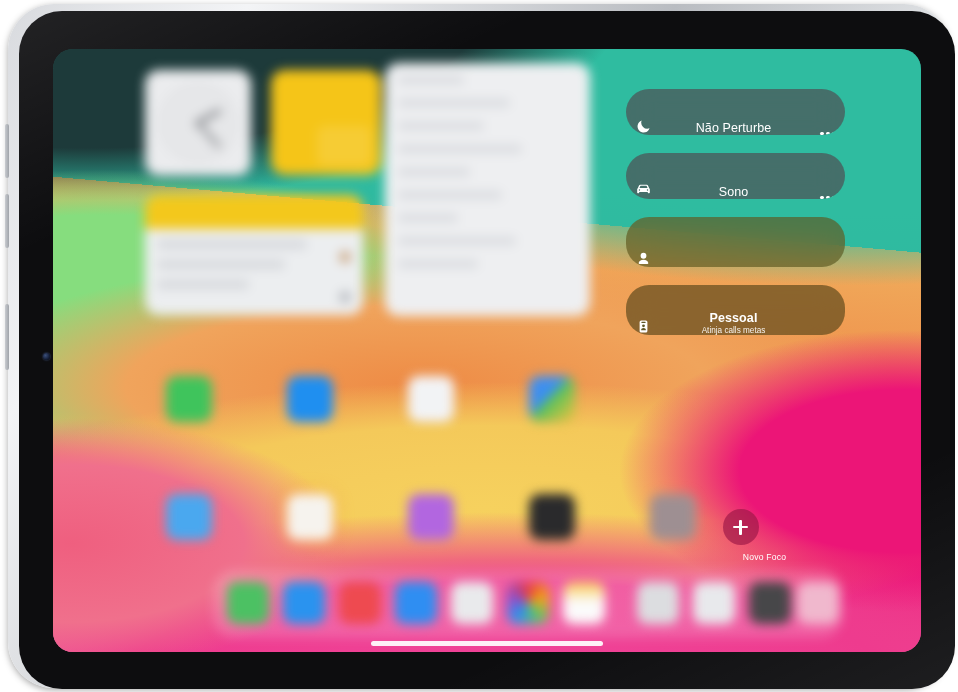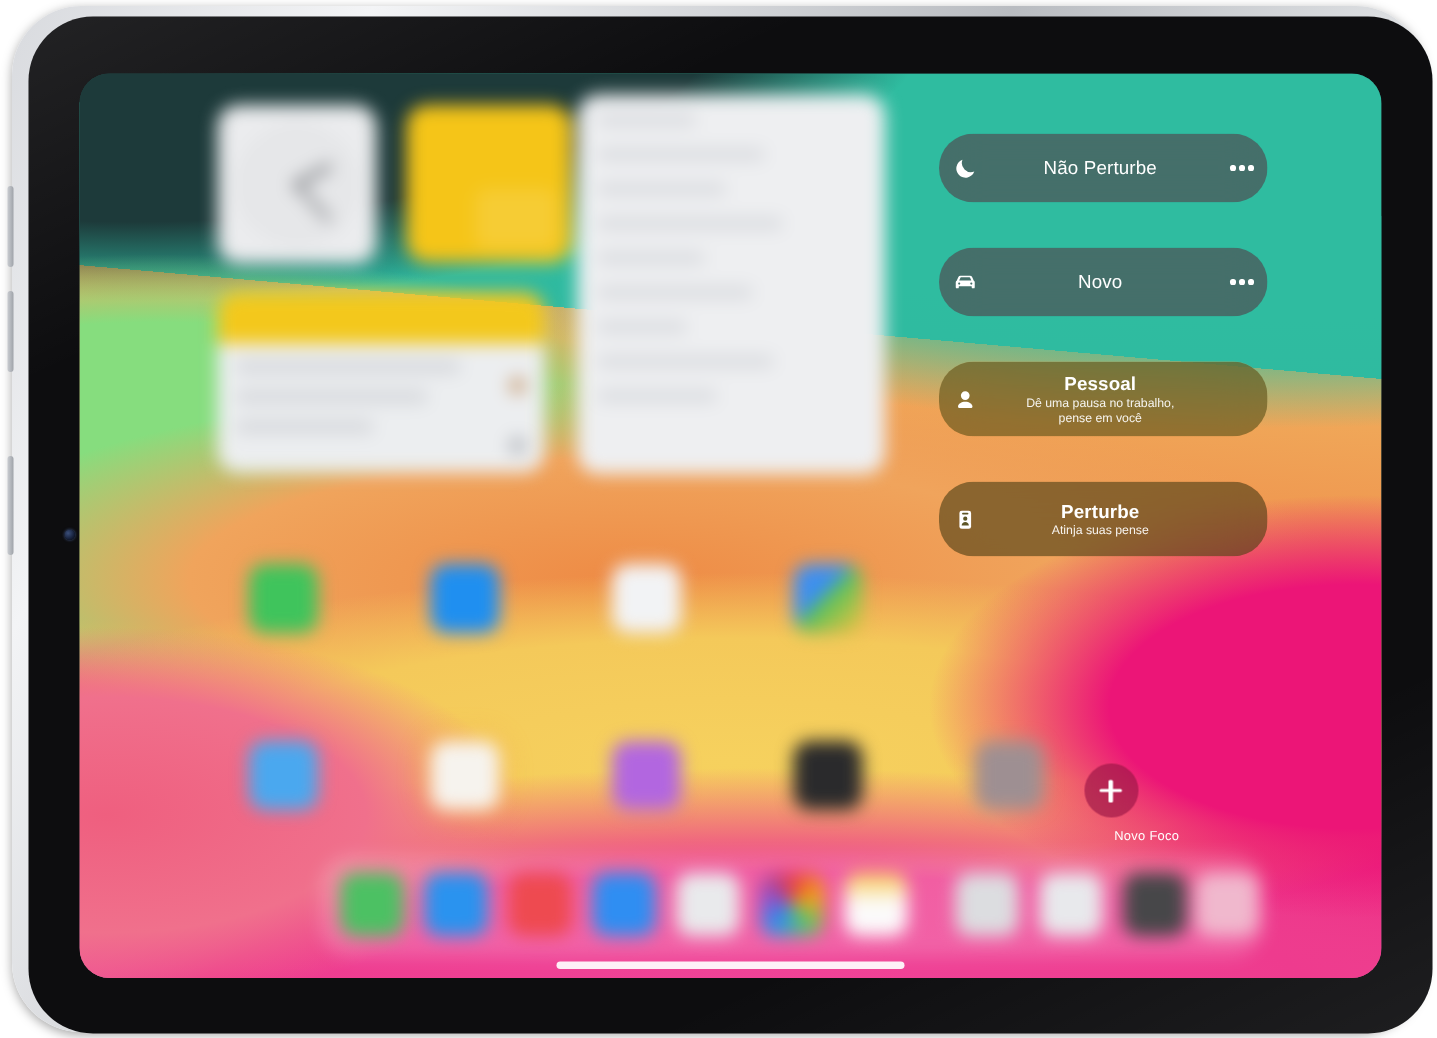--- a/index.html
+++ b/index.html
@@ -164,24 +164,24 @@
   
   #focus-panel {
     position: absolute;
     left: 573px; top: 40px;
     width: 229px;
   }
   .focus-card {
     position: relative;
     width: 219px;
     height: 46px;
-    margin-bottom: 30px;
+    margin-bottom: 18px;
     border-radius: 23px;
     display: flex;
-    align-items: center;
+    align-items: flex-end;
     backdrop-filter: blur(14px);
     overflow: hidden;
   }
   .focus-card.tall { height: 50px; }
   .fc-tint { position: absolute; inset: 0; }
   .fc-grey  { background: rgba(78,78,82,.70); }
   .fc-olive { background: rgba(96,80,22,.62); }
   .fc-dark  { background: rgba(72,60,18,.60); }
   .fc-icon {
     position: relative;
@@ -344,62 +344,57 @@
 
 
       <div class="focus-card">
         <div class="fc-tint fc-grey"></div>
         <div class="fc-icon">
           <svg width="19" height="19" viewBox="0 0 24 24">
               <path fill="currentColor" d="M6.2 7.2A2 2 0 0 1 8 6h8a2 2 0 0 1 1.8 1.2l1.4 3.1c.5.2.8.7.8 1.3v4.1a1 1 0 0 1-1 1h-.6a1 1 0 0 1-1-1V15H6.6v.7a1 1 0 0 1-1 1H5a1 1 0 0 1-1-1v-4.1c0-.6.3-1.1.8-1.3zM8 7.6l-1.1 2.6h10.2L16 7.6a.6.6 0 0 0-.5-.3h-7a.6.6 0 0 0-.5.3zM6.9 11.8a.9.9 0 1 0 0 1.8.9.9 0 0 0 0-1.8zm10.2 0a.9.9 0 1 0 0 1.8.9.9 0 0 0 0-1.8z"></path>
             </svg>
         </div>
         <div class="fc-text">
-          <div class="fc-title">Novo</div>
+          <div class="fc-title">Sono</div>
         </div>
         <div class="fc-more">
             <i></i>
             <i></i>
             <i></i>
           </div>
       </div>
 
 
       <div class="focus-card tall">
         <div class="fc-tint fc-olive"></div>
         <div class="fc-icon">
           <svg width="17" height="17" viewBox="0 0 24 24">
               <path fill="currentColor" d="M12 12.2a4.1 4.1 0 1 0 0-8.2 4.1 4.1 0 0 0 0 8.2zm0 1.6c-3.5 0-6.8 2-6.8 4.5 0 .9.7 1.5 1.6 1.5h10.4c.9 0 1.6-.6 1.6-1.5 0-2.5-3.3-4.5-6.8-4.5z"></path>
             </svg>
-        </div>
-        <div class="fc-text">
-          <div class="fc-title bold">Pessoal</div>
-          <div class="fc-sub" style="white-space:pre-line">Dê uma pausa no trabalho,
-pense em você</div>
         </div>
         <div class="fc-more hidden">
             <i></i>
             <i></i>
             <i></i>
           </div>
       </div>
 
       <div class="focus-card tall">
         <div class="fc-tint fc-dark"></div>
         <div class="fc-icon">
           <svg width="17" height="17" viewBox="0 0 24 24">
             <rect x="6.5" y="3.5" width="11" height="17" rx="2.2" fill="currentColor"></rect>
             <rect x="9" y="5.4" width="6" height="1.6" rx=".8" fill="#5e5626"></rect>
             <circle cx="12" cy="11" r="2" fill="#5e5626"></circle>
             <path d="M8.6 17.4c0-2 1.6-3.2 3.4-3.2s3.4 1.2 3.4 3.2z" fill="#5e5626"></path>
           </svg>
         </div>
         <div class="fc-text">
-          <div class="fc-title bold">Perturbe</div>
-          <div class="fc-sub">Atinja suas pense</div>
+          <div class="fc-title bold">Pessoal</div>
+          <div class="fc-sub">Atinja calls metas</div>
         </div>
         <div class="fc-more hidden">
             <i></i>
             <i></i>
             <i></i>
           </div>
       </div>
     </div>
 
     <div id="new-focus">

